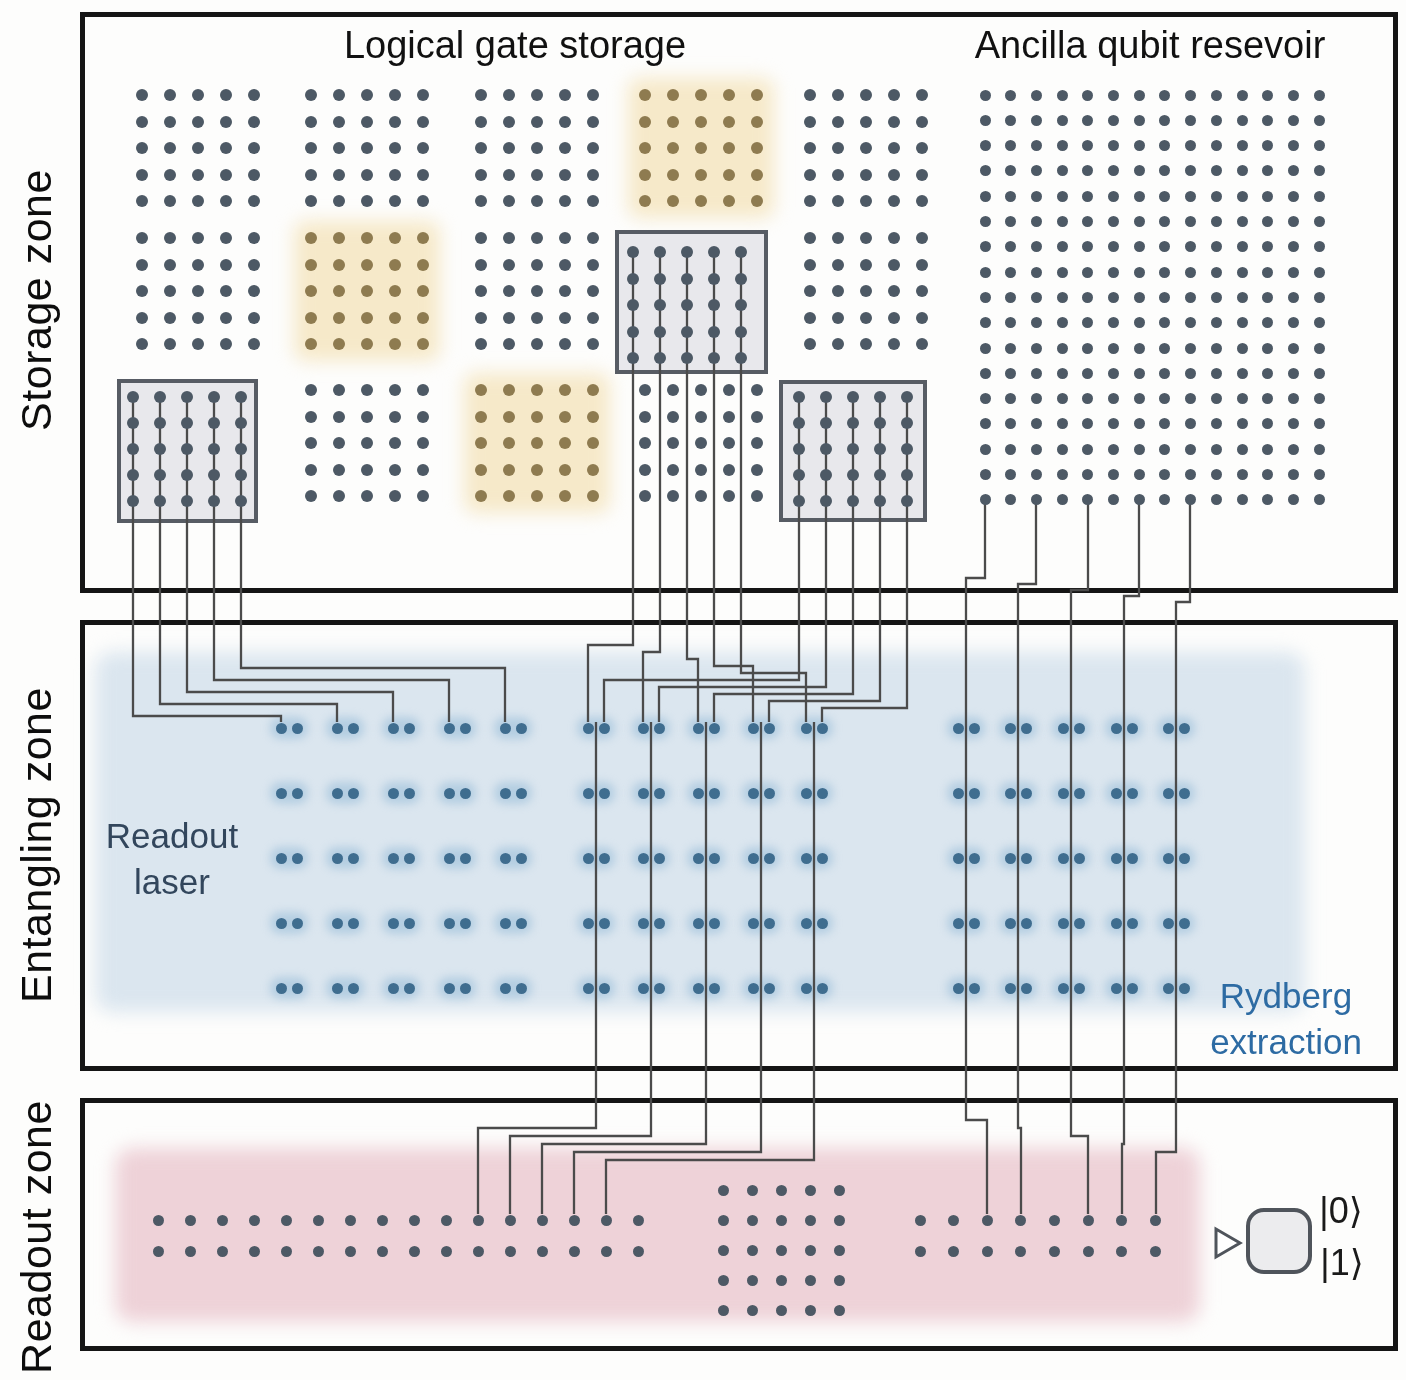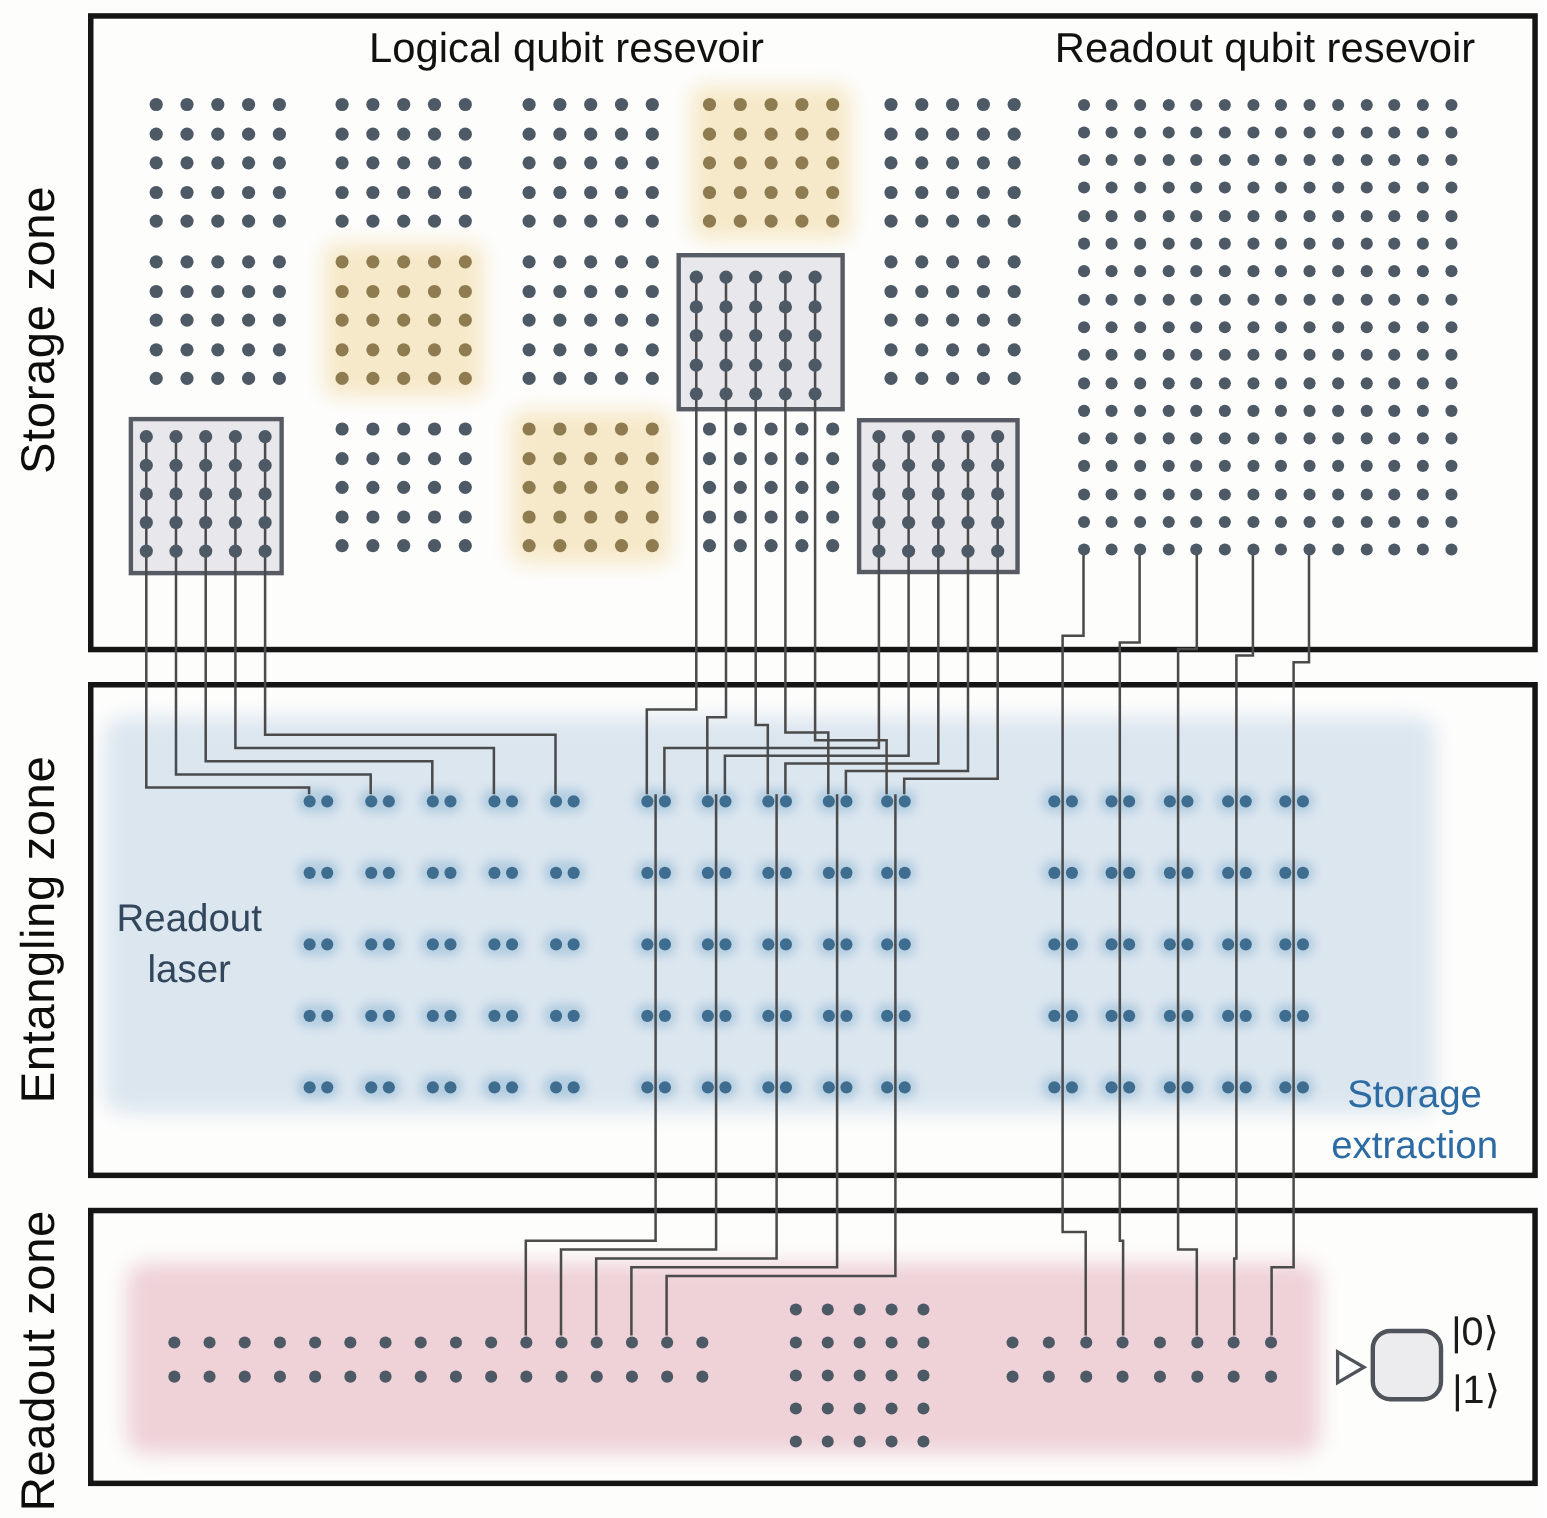--- a/index.html
+++ b/index.html
@@ -61,26 +61,26 @@
         <polyline fill="none" stroke="#4b4b4b" stroke-width="2.3" points="1190,500 1190,602 1176,602 1176,1152 1156,1152 1156,1214"></polyline>
       </g>
     <polygon id="meas-tri" fill="#ffffff" stroke="#4f545b" stroke-width="3" points="1216,1229 1216,1257 1240,1243"></polygon>
     <rect id="meas-box" fill="#ececee" stroke="#4f545b" stroke-width="4" x="1248" y="1210" width="62" height="62" rx="16"></rect>
   </svg>
 
   <div class="lbl zone-lbl" id="lbl-storage-zone" style="left: 36px; top: 300px;">Storage zone</div>
   <div class="lbl zone-lbl" id="lbl-entangling-zone" style="left: 36px; top: 845px;">Entangling zone</div>
   <div class="lbl zone-lbl" id="lbl-readout-zone" style="left: 36px; top: 1237px;">Readout zone</div>
 
-  <div class="lbl title-lbl" id="lbl-storage-title" style="left: 515px; top: 45px;">Logical qubit resevoir</div>
-  <div class="lbl title-lbl" id="lbl-ancilla-title" style="left: 1150px; top: 45px;">Readout qubit resevoir</div>
+  <div class="lbl title-lbl" id="lbl-storage-title" style="left: 515px; top: 45px;">Logical gate storage</div>
+  <div class="lbl title-lbl" id="lbl-ancilla-title" style="left: 1150px; top: 45px;">Ancilla qubit resevoir</div>
 
   <div class="lbl ann" id="lbl-rydberg" style="left: 172px; top: 858px; font-size: 35px; color: rgb(50, 70, 92);">Readout
 laser</div>
-  <div class="lbl ann" id="lbl-syndrome" style="left: 1286px; top: 1018px; font-size: 35px; color: rgb(45, 107, 163);">Storage
+  <div class="lbl ann" id="lbl-syndrome" style="left: 1286px; top: 1018px; font-size: 35px; color: rgb(45, 107, 163);">Rydberg
 extraction</div>
 
   <div class="lbl ket" id="lbl-ket0" style="left: 1341px; top: 1211px;">|0⟩</div>
   <div class="lbl ket" id="lbl-ket1" style="left: 1342px; top: 1263px;">|1⟩</div>
 <div class="dot" style="left: 136px; top: 89px; width: 12px; height: 12px; background: rgb(77, 89, 101);"></div>
     <div class="dot" style="left: 164px; top: 89px; width: 12px; height: 12px; background: rgb(77, 89, 101);"></div>
     <div class="dot" style="left: 192px; top: 89px; width: 12px; height: 12px; background: rgb(77, 89, 101);"></div>
     <div class="dot" style="left: 220px; top: 89px; width: 12px; height: 12px; background: rgb(77, 89, 101);"></div>
     <div class="dot" style="left: 248px; top: 89px; width: 12px; height: 12px; background: rgb(77, 89, 101);"></div>
     <div class="dot" style="left: 136px; top: 115.5px; width: 12px; height: 12px; background: rgb(77, 89, 101);"></div>

